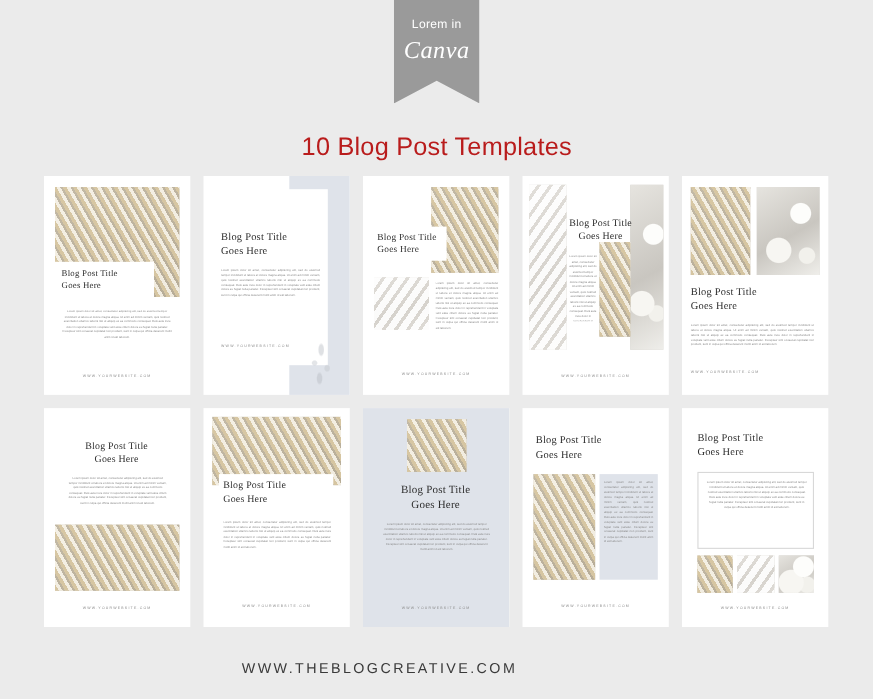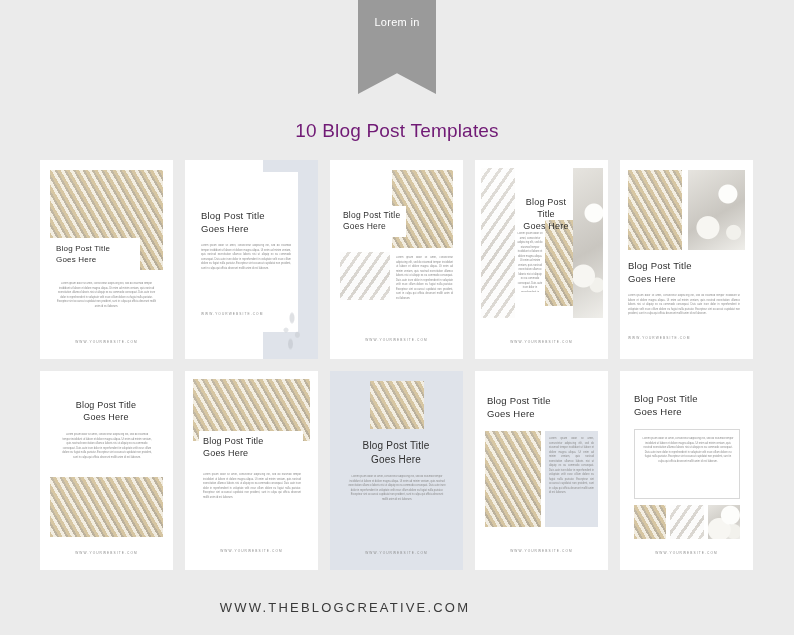--- a/index.html
+++ b/index.html
@@ -42,22 +42,22 @@
     letter-spacing: .5px;
   }
 
   
   .headline {
     position: absolute;
     top: 120px;
     left: 0;
     width: 794px;
     text-align: center;
-    font-size: 19px;
-    color: #701a75;
+    font-size: 23px;
+    color: #b91c1c;
     letter-spacing: .2px;
     font-family: "Liberation Sans", sans-serif;
   }
 
   
   .footer {
     position: absolute;
     top: 600px;
     left: 0;
     width: 690px;
@@ -82,21 +82,21 @@
     width: 133px;
     height: 199px;
     background: #ffffff;
     position: relative;
     overflow: hidden;
     box-sizing: border-box;
   }
 
   
   .t-title {
-    font-family: Liberation Sans, sans-serif;
+    font-family: Liberation Serif, serif;
     color: #2f2f2f;
     line-height: 1.35;
     letter-spacing: .2px;
   }
   .lorem {
     color: #8b8b8b;
     line-height: 1.75;
     font-size: 2.6px;
     text-align: justify;
   }
@@ -137,20 +137,21 @@
       repeating-linear-gradient(60deg, rgba(214,197,160,.95) 0 3px, rgba(245,240,228,.9) 3px 6px, rgba(176,164,140,.7) 6px 8px),
       linear-gradient(150deg, #efece4 0%, #c8c1b2 100%);
   }
   .blockbg { position: absolute; }
 </style>
 </head>
 <body>
 
 <div class="ribbon">
   <div class="made-in">Lorem in</div>
+  <div class="canva">Canva</div>
 </div>
 
 <div class="headline">10 Blog Post Templates</div>
 
 <div class="grid">
 
   <div class="card">
     <div class="photo gold" style="left:10px;top:10px;width:113px;height:100px;"></div>
     <div style="position:absolute;left:10px;top:78px;width:90px;height:34px;background:#ffffff;"></div>
     <div class="t-title" style="position:absolute;left:16px;top:84px;width:82px;font-size:8px;">

